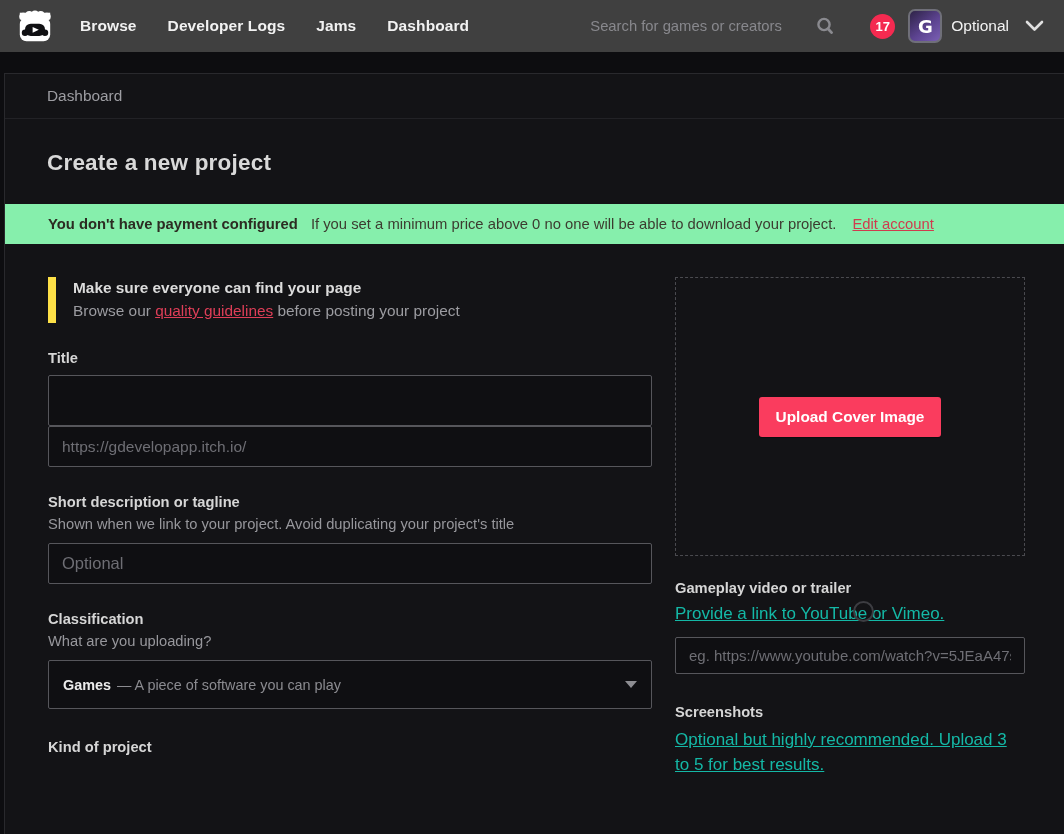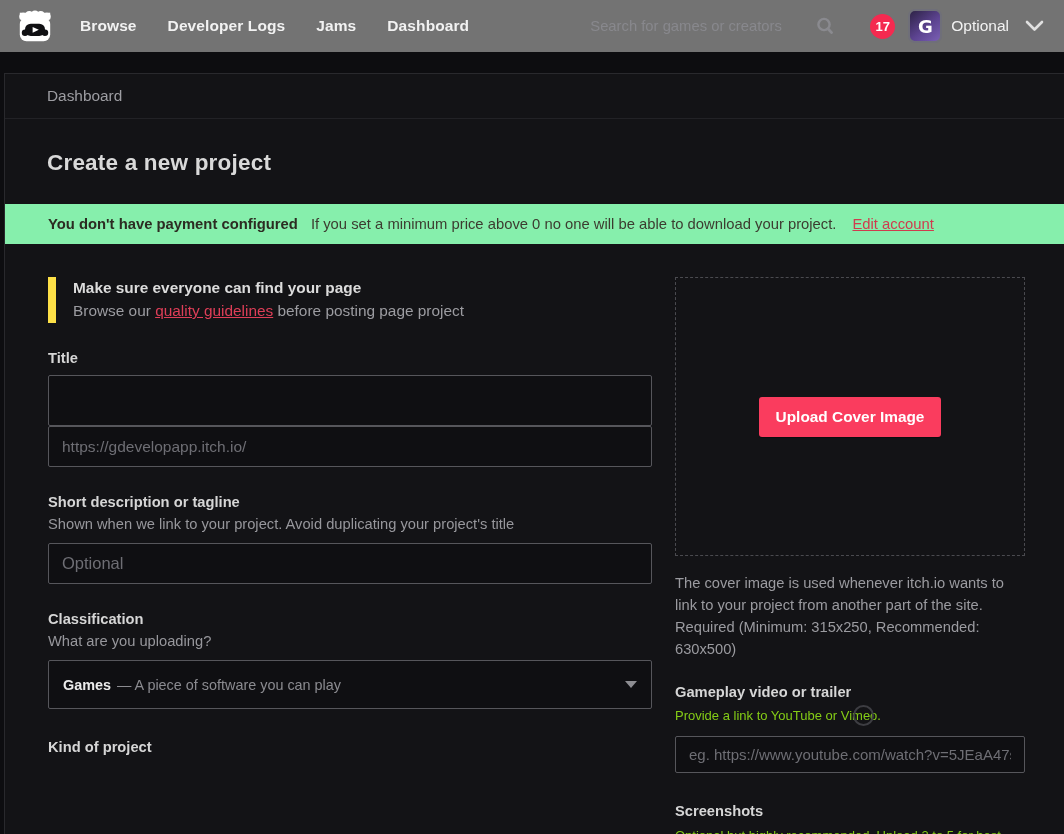--- a/index.html
+++ b/index.html
@@ -5,21 +5,21 @@
   * { margin: 0; padding: 0; box-sizing: border-box; }
   html, body { width: 1064px; height: 834px; overflow: hidden; }
   body {
     background: #0d0d10;
     font-family: "Liberation Sans", sans-serif;
     color: #d6d6d6;
   }
   
   .topbar {
     height: 52px;
-    background: #737373;
+    background: #404040;
     display: flex;
     align-items: center;
     padding: 0 20px 0 16px;
   }
   .logo { width: 38px; height: 38px; display: block; flex: 0 0 auto; cursor: pointer; }
   .nav { display: flex; align-items: center; margin-left: 26px; gap: 31px; }
   .nav a {
     color: #f2f2f2; text-decoration: none; font-size: 15.5px; font-weight: 700;
     letter-spacing: .1px; cursor: pointer;
   }
@@ -114,21 +114,21 @@
     display: flex; align-items: center; justify-content: center;
   }
   .upload-btn {
     background: #fa3c5e; color: #fff; border: none; border-radius: 3px;
     font-size: 15.4px; font-weight: 700; padding: 11px 17px; cursor: pointer;
     font-family: "Liberation Sans", sans-serif;
     box-shadow: 0 1px 1px rgba(0,0,0,.35);
   }
   .cover-note { margin-top: 16px; font-size: 14.7px; color: #9b9ba0; line-height: 1.5; }
   .side-label { display: block; font-size: 14.7px; font-weight: 700; color: #d6d6d6; margin: 24px 0 8px; }
-  .side-help { position: relative; font-size: 13px; color: #84cc16; margin-bottom: 13px; }
+  .side-help { position: relative; font-size: 17px; color: #14b8a6; margin-bottom: 13px; text-decoration: underline; }
   .circle-overlay {
     position: absolute; left: 178px; top: -3px;
     width: 21px; height: 21px; border-radius: 50%;
     border: 2px solid #3d3d42; pointer-events: none;
   }
   .input-video {
     height: 37px; font-size: 15px;
     white-space: nowrap; overflow: hidden; text-overflow: clip;
   }
   .screenshots-label { margin-top: 30px; }
@@ -195,21 +195,21 @@
     <span class="banner-text">If you set a minimum price above 0 no one will be able to download your project.</span>
     <a>Edit account</a>
   </div>
 
   <div class="content">
 
     <div class="col-left">
 
       <div class="guidelines">
         <div class="guidelines-h">Make sure everyone can find your page</div>
-        <div class="guidelines-s"><span>Browse our </span><a class="red-link">quality guidelines</a><span> before posting page project</span></div>
+        <div class="guidelines-s"><span>Browse our </span><a class="red-link">quality guidelines</a><span> before posting your project</span></div>
       </div>
 
       <label class="field-label">Title</label>
       <input class="text-input input-title" type="text" style="">
 
       <input class="text-input input-url" type="text" placeholder="https://gdevelopapp.itch.io/" style="">
 
       <label class="field-label">Short description or tagline</label>
       <div class="field-help">Shown when we link to your project. Avoid duplicating your project's title</div>
       <input class="text-input input-desc" type="text" placeholder="Optional" style="">
@@ -224,21 +224,20 @@
 
       <label class="field-label kind-label">Kind of project</label>
     </div>
 
     <div class="col-right">
 
       <div class="cover-box">
         <button class="upload-btn">Upload Cover Image</button>
       </div>
 
-      <div class="cover-note">The cover image is used whenever itch.io wants to link to your project from another part of the site. Required (Minimum: 315x250, Recommended: 630x500)</div>
 
       <label class="side-label">Gameplay video or trailer</label>
       <div class="side-help">
         <span>Provide a link to YouTube or Vimeo.</span>
         <span class="circle-overlay"></span>
       </div>
       <input class="text-input input-video" type="text" style="width: 350px;" placeholder="eg. https://www.youtube.com/watch?v=5JEaA47sP">
 
       <label class="side-label screenshots-label">Screenshots</label>
       <div class="side-help wrap">Optional but highly recommended. Upload 3 to 5 for best results.</div>

